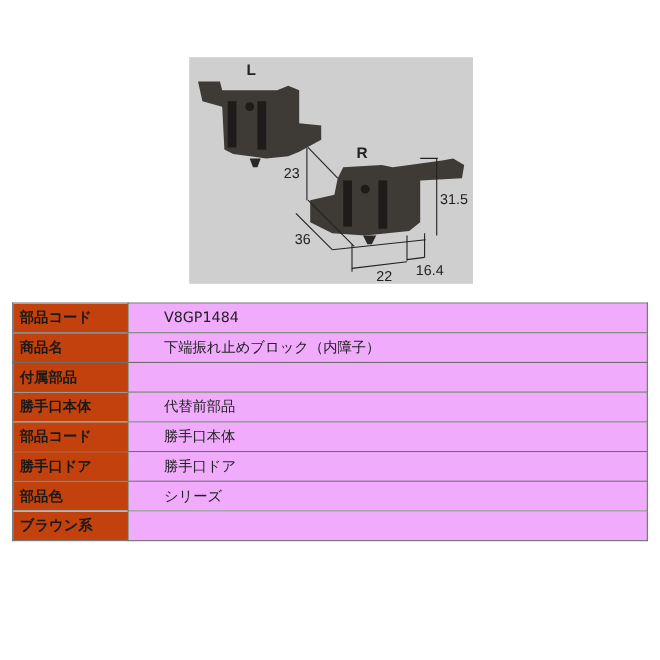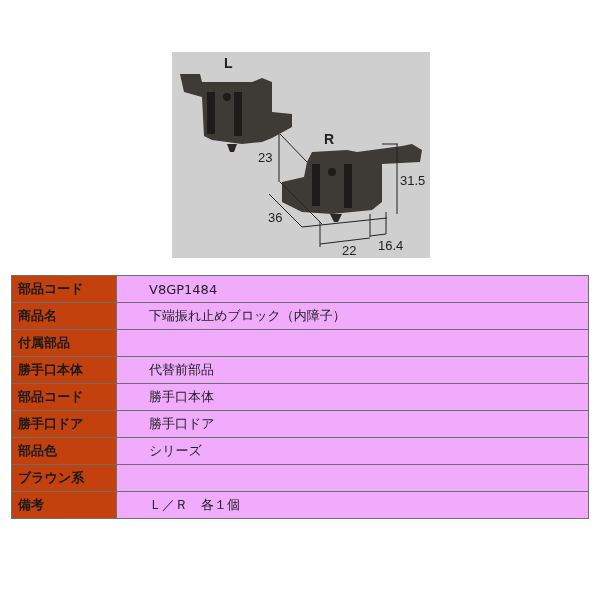--- a/index.html
+++ b/index.html
@@ -91,18 +91,14 @@
       <td class="value">勝手口ドア</td>
     </tr>
     <tr>
       <td class="label">部品色</td>
       <td class="value">シリーズ</td>
     </tr>
     <tr>
       <td class="label">ブラウン系</td>
       <td class="value"></td>
     </tr>
-    <tr>
-      <td class="label">備考</td>
-      <td class="value">Ｌ／Ｒ　各１個</td>
-    </tr>
   </tbody>
 </table>
 
 </body></html>

